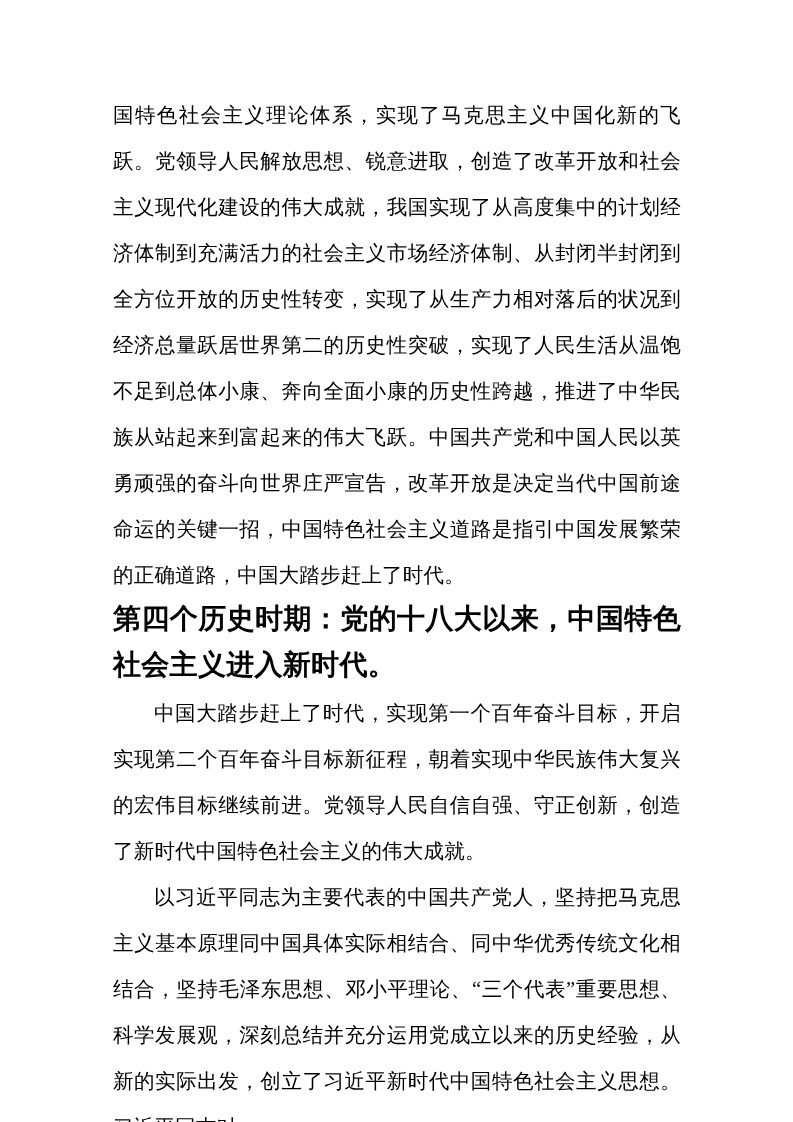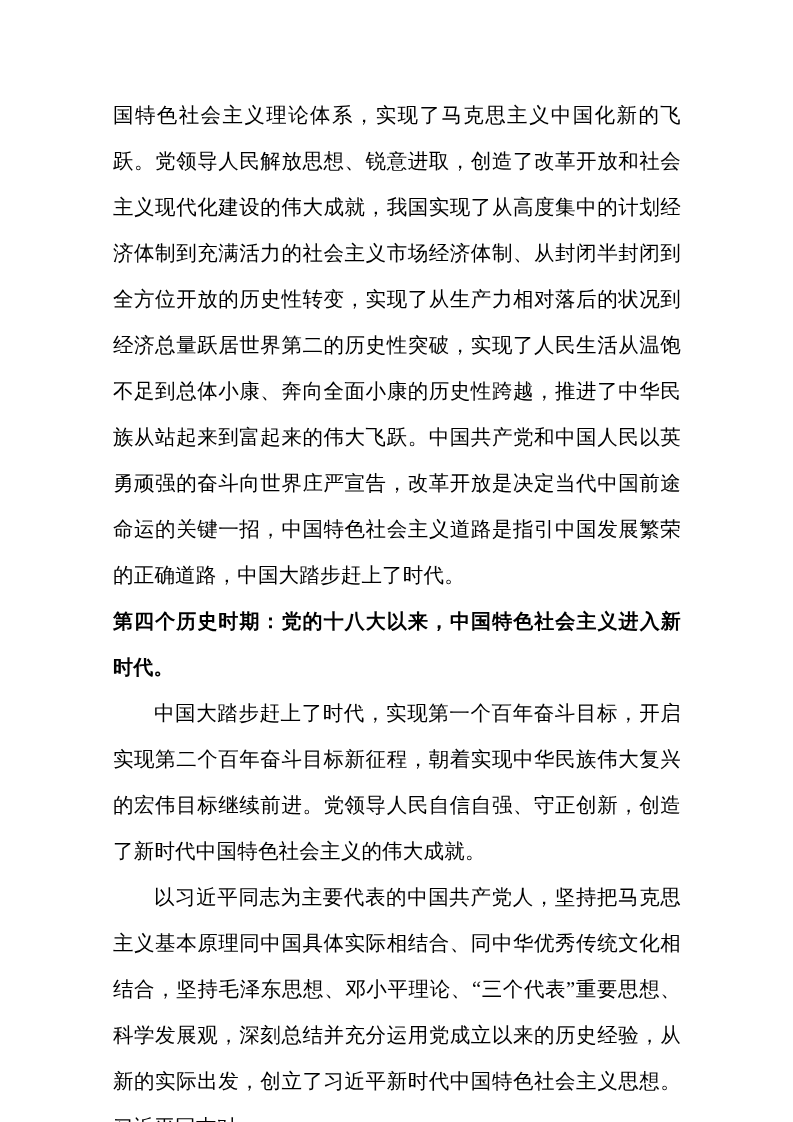--- a/index.html
+++ b/index.html
@@ -34,22 +34,22 @@
     text-align: justify;
     text-justify: inter-ideograph;
     letter-spacing: 0.2px;
     font-family: "Liberation Serif", "DejaVu Serif", serif;
   }
   p.body-text {
     font-weight: normal;
   }
   p.heading {
     font-weight: bold;
-    font-family: Liberation Serif, serif;
-    font-size: 20px;
+    font-family: Liberation Mono, monospace;
+    font-size: 28px;
     letter-spacing: 0.3px;
   }
   p.indent {
     text-indent: 41px;
   }
 </style>
 </head>
 <body>
 
 <div class="page">

